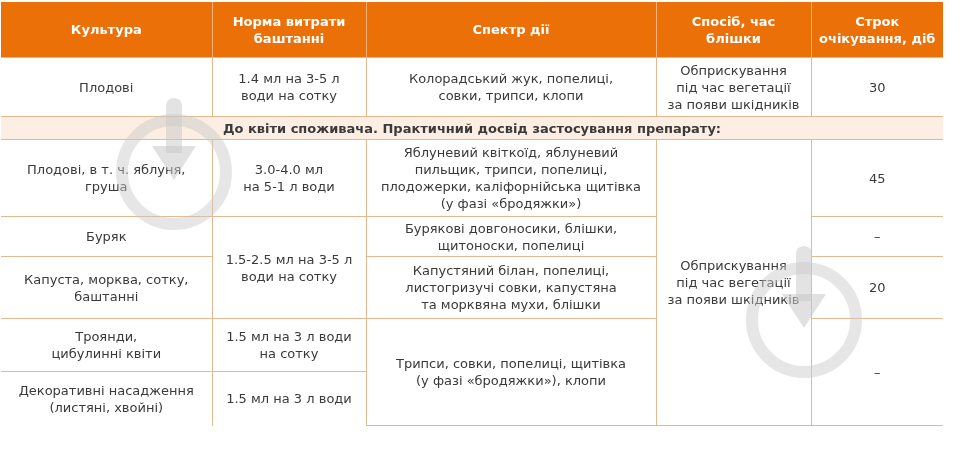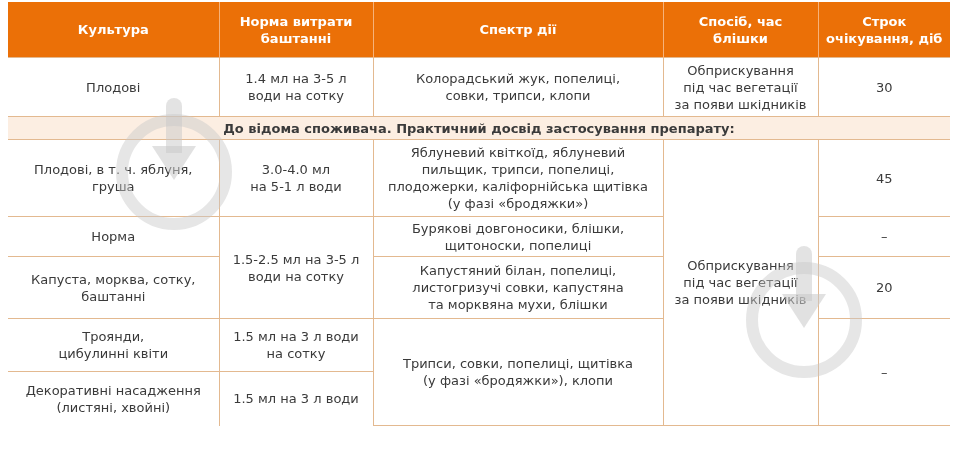--- a/index.html
+++ b/index.html
@@ -1,18 +1,18 @@
 <!DOCTYPE html>
 <html><head>
 <meta charset="utf-8">
 <style>
   html, body { margin: 0; padding: 0; background: #ffffff; }
   body { width: 969px; height: 463px; position: relative; overflow: hidden;
          font-family: "DejaVu Sans", sans-serif; color: #3a3a3a; }
-  .wrap { position: absolute; left: 8px; top: 2px; width: 942px; }
+  .wrap { position: absolute; left: 1px; top: 2px; width: 942px; }
   table { border-collapse: collapse; width: 942px; table-layout: fixed; }
   col.c1 { width: 211px; } col.c2 { width: 154px; } col.c3 { width: 290px; }
   col.c4 { width: 155px; } col.c5 { width: 132px; }
   th { background: #EB7007; color: #ffffff; font-weight: bold; font-size: 13px;
        line-height: 17px; height: 55px; padding: 0 4px; text-align: center;
        vertical-align: middle; border-left: 1px solid #f6b27a; }
   th:first-child { border-left: none; }
   td { font-size: 13px; line-height: 17px; text-align: center; vertical-align: middle;
        padding: 2px 6px; border: 1px solid #E3B990; }
   td:first-child { border-left: none; }
@@ -58,38 +58,38 @@
         <td class="ml">1.4 мл на 3-5 л
 води на сотку</td>
         <td class="ml">Колорадський жук, попелиці,
 совки, трипси, клопи</td>
         <td class="ml">Обприскування
 під час вегетації
 за появи шкідників</td>
         <td class="ml">30</td>
       </tr>
       <tr class="note">
-        <td colspan="5">До відома споживача. Практичний досвід застосування препарату:</td>
+        <td colspan="5">До квіти споживача. Практичний досвід застосування препарату:</td>
       </tr>
       <tr style="height:77px">
         <td class="ml">Плодові, в т. ч. яблуня,
 груша</td>
         <td class="ml">3.0-4.0 мл
 на 5-1 л води</td>
         <td class="ml">Яблуневий квіткоїд, яблуневий
 пильщик, трипси, попелиці,
 плодожерки, каліфорнійська щитівка
 (у фазі «бродяжки»)</td>
         <td class="ml" rowspan="5">Обприскування
 під час вегетації
 за появи шкідників</td>
         <td class="ml">45</td>
       </tr>
       <tr style="height:40px">
-        <td class="ml">Норма</td>
+        <td class="ml">Буряк</td>
         <td class="ml" rowspan="2">1.5-2.5 мл на 3-5 л
 води на сотку</td>
         <td class="ml">Бурякові довгоносики, блішки,
 щитоноски, попелиці</td>
         <td class="ml">–</td>
       </tr>
       <tr style="height:62px">
         <td class="ml">Капуста, морква, сотку,
 баштанні</td>
         <td class="ml">Капустяний білан, попелиці,

